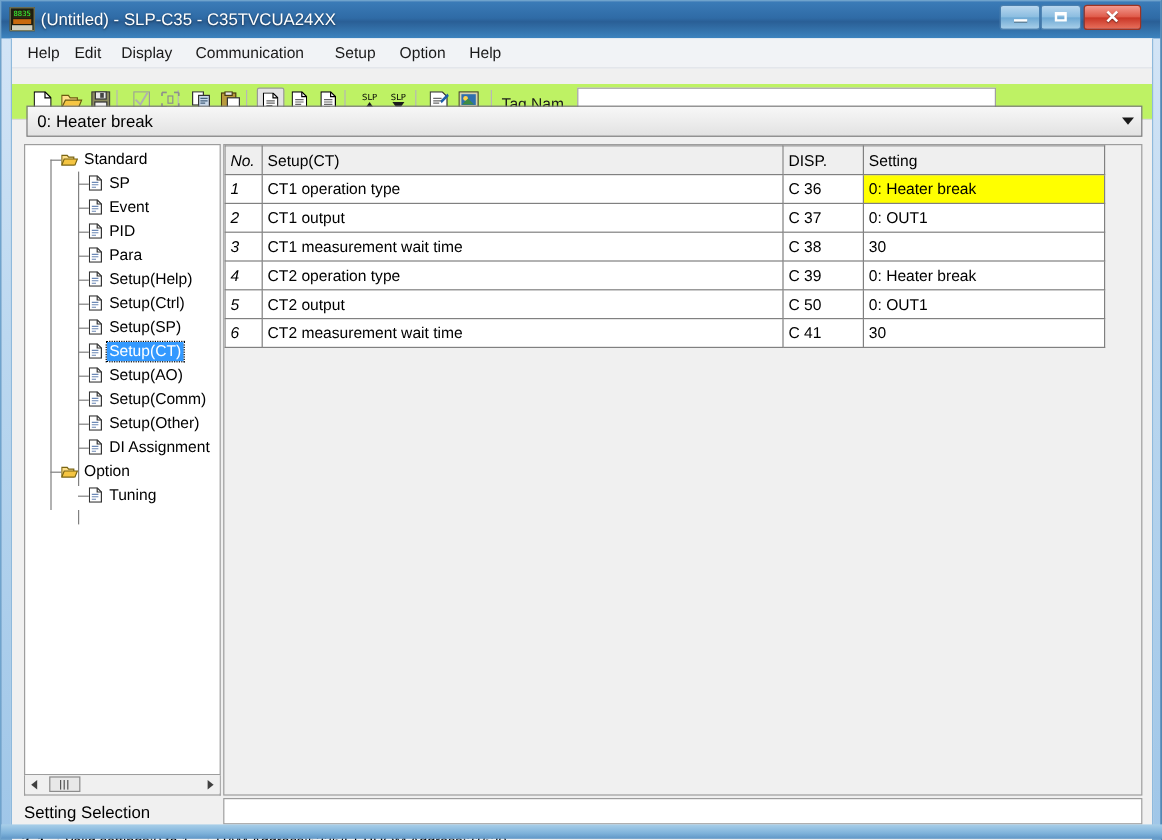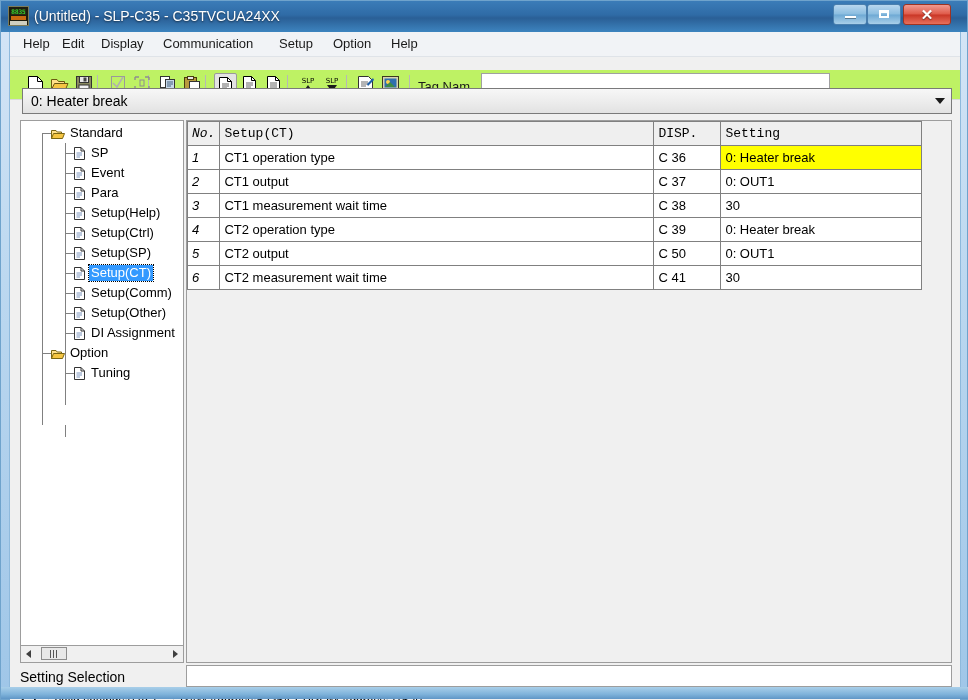--- a/index.html
+++ b/index.html
@@ -143,21 +143,21 @@
     position:absolute;left:176px;top:88px;width:766px;height:543px;
     background:#f0f0f0;border:1px solid #9d9d9d;box-sizing:border-box;overflow:hidden;
   }
   table#grid{border-collapse:collapse;table-layout:fixed;background:#fff;}
   table#grid th,table#grid td{
     border:1px solid #808080;
     font-size:13px;color:#000;height:24px;padding:0 4px;
     box-sizing:border-box;overflow:hidden;white-space:nowrap;
     font-weight:normal;text-align:left;vertical-align:middle;
   }
-  table#grid thead th{background:#efefef;font-family:Liberation Mono, monospace;}
+  table#grid thead th{background:#efefef;}
   th.c-no,td.c-no{width:31px;text-align:center;font-style:italic;}
   th.c-name,td.c-name{width:434px;}
   th.c-name{font-weight:bold;}
   th.c-disp,td.c-disp{width:67px;}
   th.c-set,td.c-set{width:201px;}
   td.c-set.center{text-align:center;}
   td.c-set.hl{background:#ffff00;}
 
   
   #status-sel-box{
@@ -367,20 +367,31 @@
           <div class="ticon" style="left:53px">
             <svg width="11" height="13" viewBox="0 0 11 13">
                 <path d="M0.5 0.5 H7 L10.5 4 V12.5 H0.5 Z" fill="#fff" stroke="#333"></path>
                 <path d="M7 0.5 V4 H10.5" fill="none" stroke="#333"></path>
                 <path d="M2.5 6 H8 M2.5 8 H8 M2.5 10 H6" stroke="#6b88b5" stroke-width=".9"></path>
               </svg>
           </div>
           <div class="tlabel" style="left:68px">Event</div>
         </div>
 
+        <div class="tnode">
+          <div class="hline" style="left:44px;top:10px;width:9px;"></div>
+          <div class="ticon" style="left:53px">
+            <svg width="11" height="13" viewBox="0 0 11 13">
+                <path d="M0.5 0.5 H7 L10.5 4 V12.5 H0.5 Z" fill="#fff" stroke="#333"></path>
+                <path d="M7 0.5 V4 H10.5" fill="none" stroke="#333"></path>
+                <path d="M2.5 6 H8 M2.5 8 H8 M2.5 10 H6" stroke="#6b88b5" stroke-width=".9"></path>
+              </svg>
+          </div>
+          <div class="tlabel" style="left:68px">PID</div>
+        </div>
 
         <div class="tnode">
           <div class="hline" style="left:44px;top:10px;width:9px;"></div>
           <div class="ticon" style="left:53px">
             <svg width="11" height="13" viewBox="0 0 11 13">
                 <path d="M0.5 0.5 H7 L10.5 4 V12.5 H0.5 Z" fill="#fff" stroke="#333"></path>
                 <path d="M7 0.5 V4 H10.5" fill="none" stroke="#333"></path>
                 <path d="M2.5 6 H8 M2.5 8 H8 M2.5 10 H6" stroke="#6b88b5" stroke-width=".9"></path>
               </svg>
           </div>
@@ -428,20 +439,31 @@
           <div class="ticon" style="left:53px">
             <svg width="11" height="13" viewBox="0 0 11 13">
                 <path d="M0.5 0.5 H7 L10.5 4 V12.5 H0.5 Z" fill="#fff" stroke="#333"></path>
                 <path d="M7 0.5 V4 H10.5" fill="none" stroke="#333"></path>
                 <path d="M2.5 6 H8 M2.5 8 H8 M2.5 10 H6" stroke="#6b88b5" stroke-width=".9"></path>
               </svg>
           </div>
           <div class="tlabel sel" style="left:68px">Setup(CT)</div>
         </div>
 
+        <div class="tnode">
+          <div class="hline" style="left:44px;top:10px;width:9px;"></div>
+          <div class="ticon" style="left:53px">
+            <svg width="11" height="13" viewBox="0 0 11 13">
+                <path d="M0.5 0.5 H7 L10.5 4 V12.5 H0.5 Z" fill="#fff" stroke="#333"></path>
+                <path d="M7 0.5 V4 H10.5" fill="none" stroke="#333"></path>
+                <path d="M2.5 6 H8 M2.5 8 H8 M2.5 10 H6" stroke="#6b88b5" stroke-width=".9"></path>
+              </svg>
+          </div>
+          <div class="tlabel" style="left:68px">Setup(AO)</div>
+        </div>
 
         <div class="tnode">
           <div class="hline" style="left:44px;top:10px;width:9px;"></div>
           <div class="ticon" style="left:53px">
             <svg width="11" height="13" viewBox="0 0 11 13">
                 <path d="M0.5 0.5 H7 L10.5 4 V12.5 H0.5 Z" fill="#fff" stroke="#333"></path>
                 <path d="M7 0.5 V4 H10.5" fill="none" stroke="#333"></path>
                 <path d="M2.5 6 H8 M2.5 8 H8 M2.5 10 H6" stroke="#6b88b5" stroke-width=".9"></path>
               </svg>
           </div>

